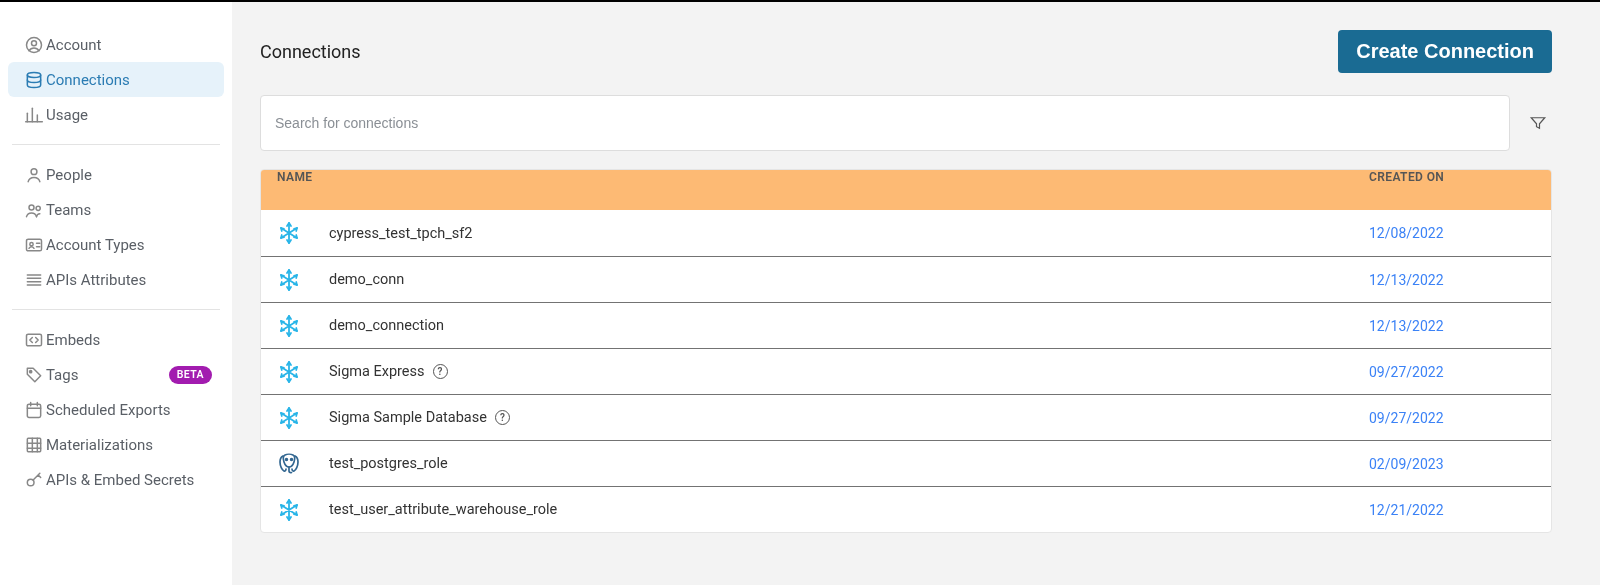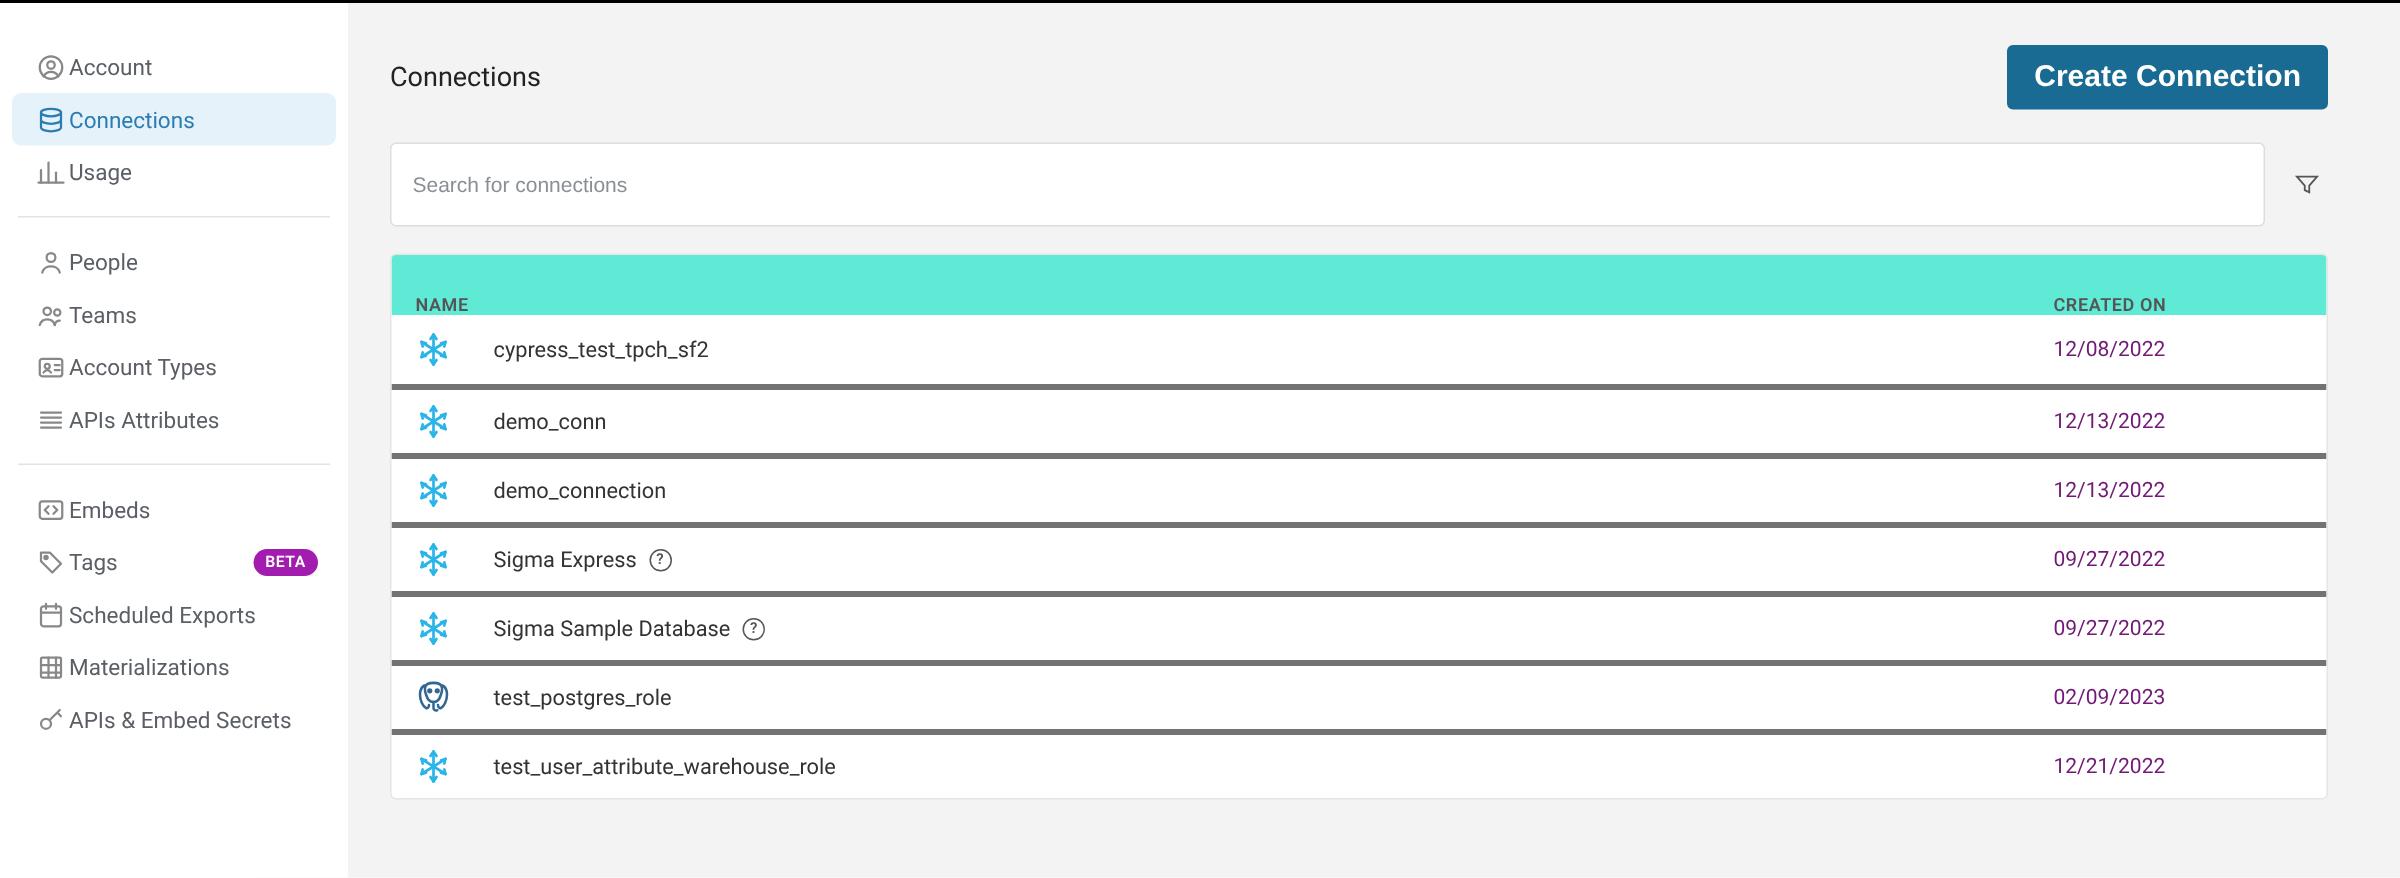--- a/index.html
+++ b/index.html
@@ -116,35 +116,35 @@
     cursor: pointer;
   }
   .table {
     background: #fff;
     border-radius: 4px;
     overflow: hidden;
     border: 1px solid #e5e5e5;
   }
   .table-header {
     display: flex;
-    background: #5eead4;
+    background: #fdba74;
     height: 40px;
-    align-items: flex-end;
+    align-items: flex-start;
     font-size: 12px;
     font-weight: 600;
     color: #555;
     letter-spacing: 0.4px;
   }
   .col-name { flex: 1; padding-left: 16px; }
   .col-date { width: 190px; padding-left: 8px; }
   .table-row {
     display: flex;
     align-items: center;
     height: 46px;
-    border-top: 4px solid #737373;
+    border-top: 1px solid #737373;
     cursor: pointer;
   }
   .table-row:first-of-type { border-top: none; }
   .conn-icon {
     width: 24px;
     height: 24px;
     margin-left: 16px;
     display: flex;
     align-items: center;
     justify-content: center;
@@ -167,21 +167,21 @@
     display: inline-flex;
     align-items: center;
     justify-content: center;
     font-size: 10px;
     color: #555;
     font-weight: 600;
   }
   .conn-date {
     width: 190px;
     font-size: 14px;
-    color: #701a75;
+    color: #3b82f6;
     padding-left: 8px;
     margin-left: 48px;
   }
   svg { display: block; }
 </style>
 </head>
 <body>
 
 <div class="layout">
   <div class="sidebar" id="sidebar">

